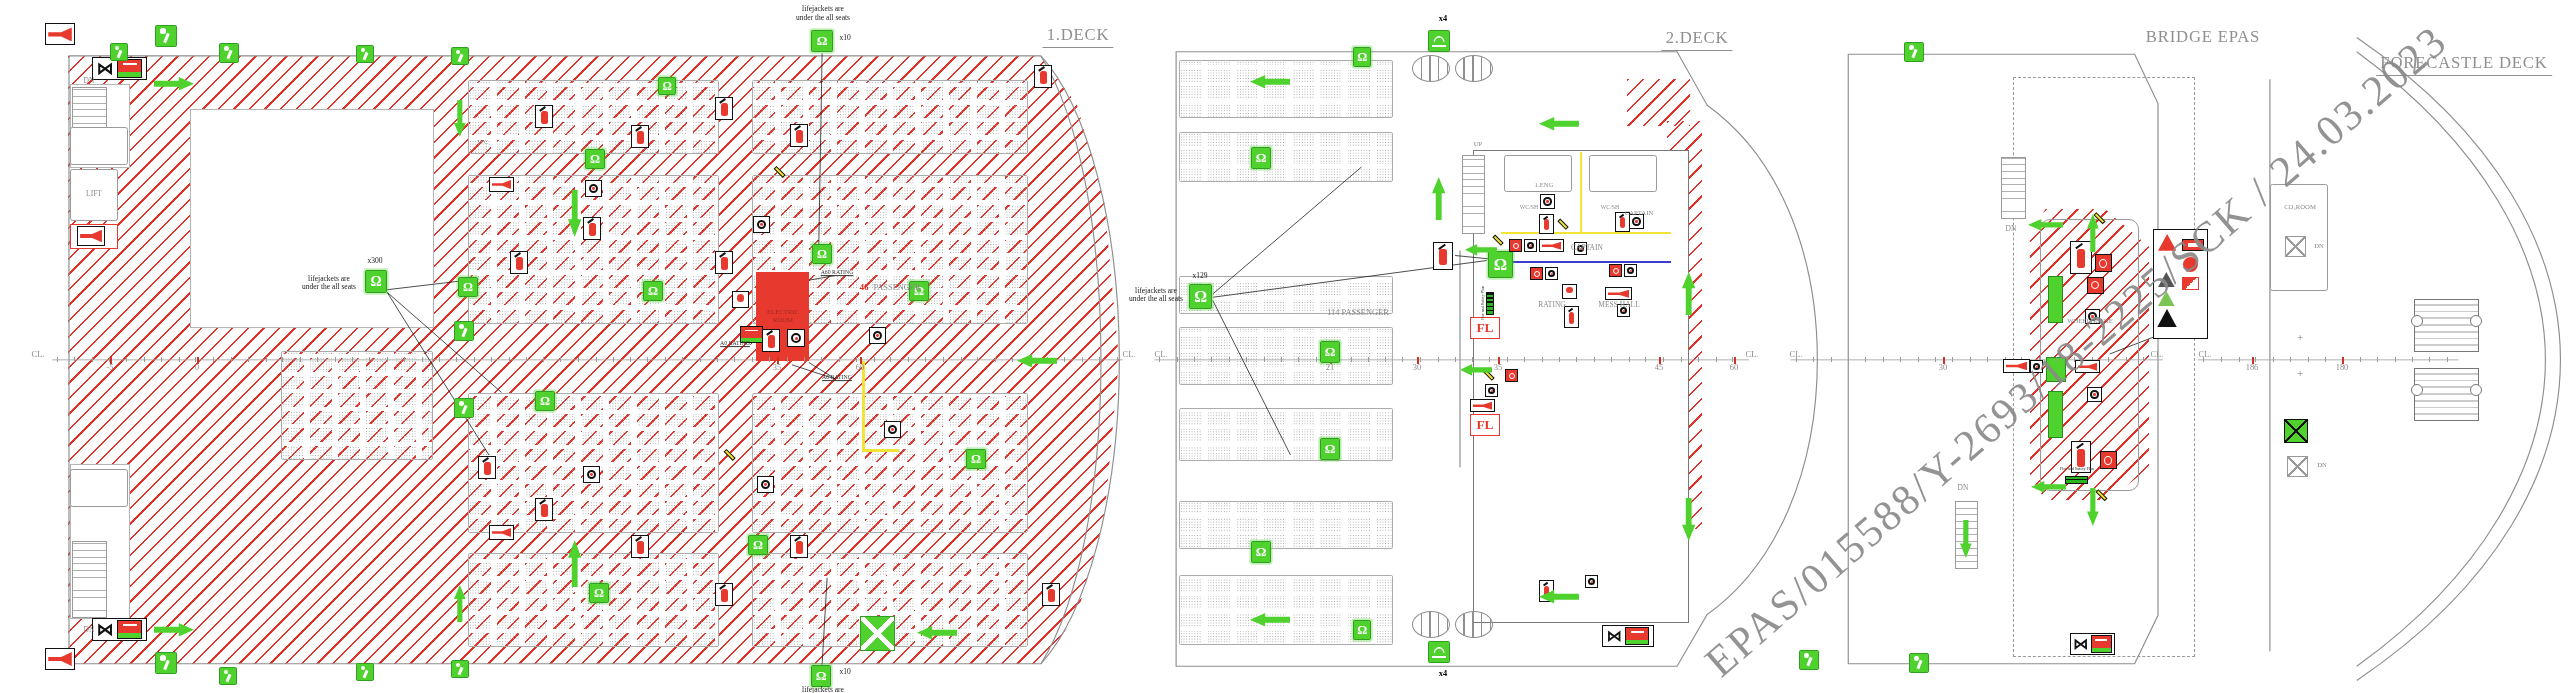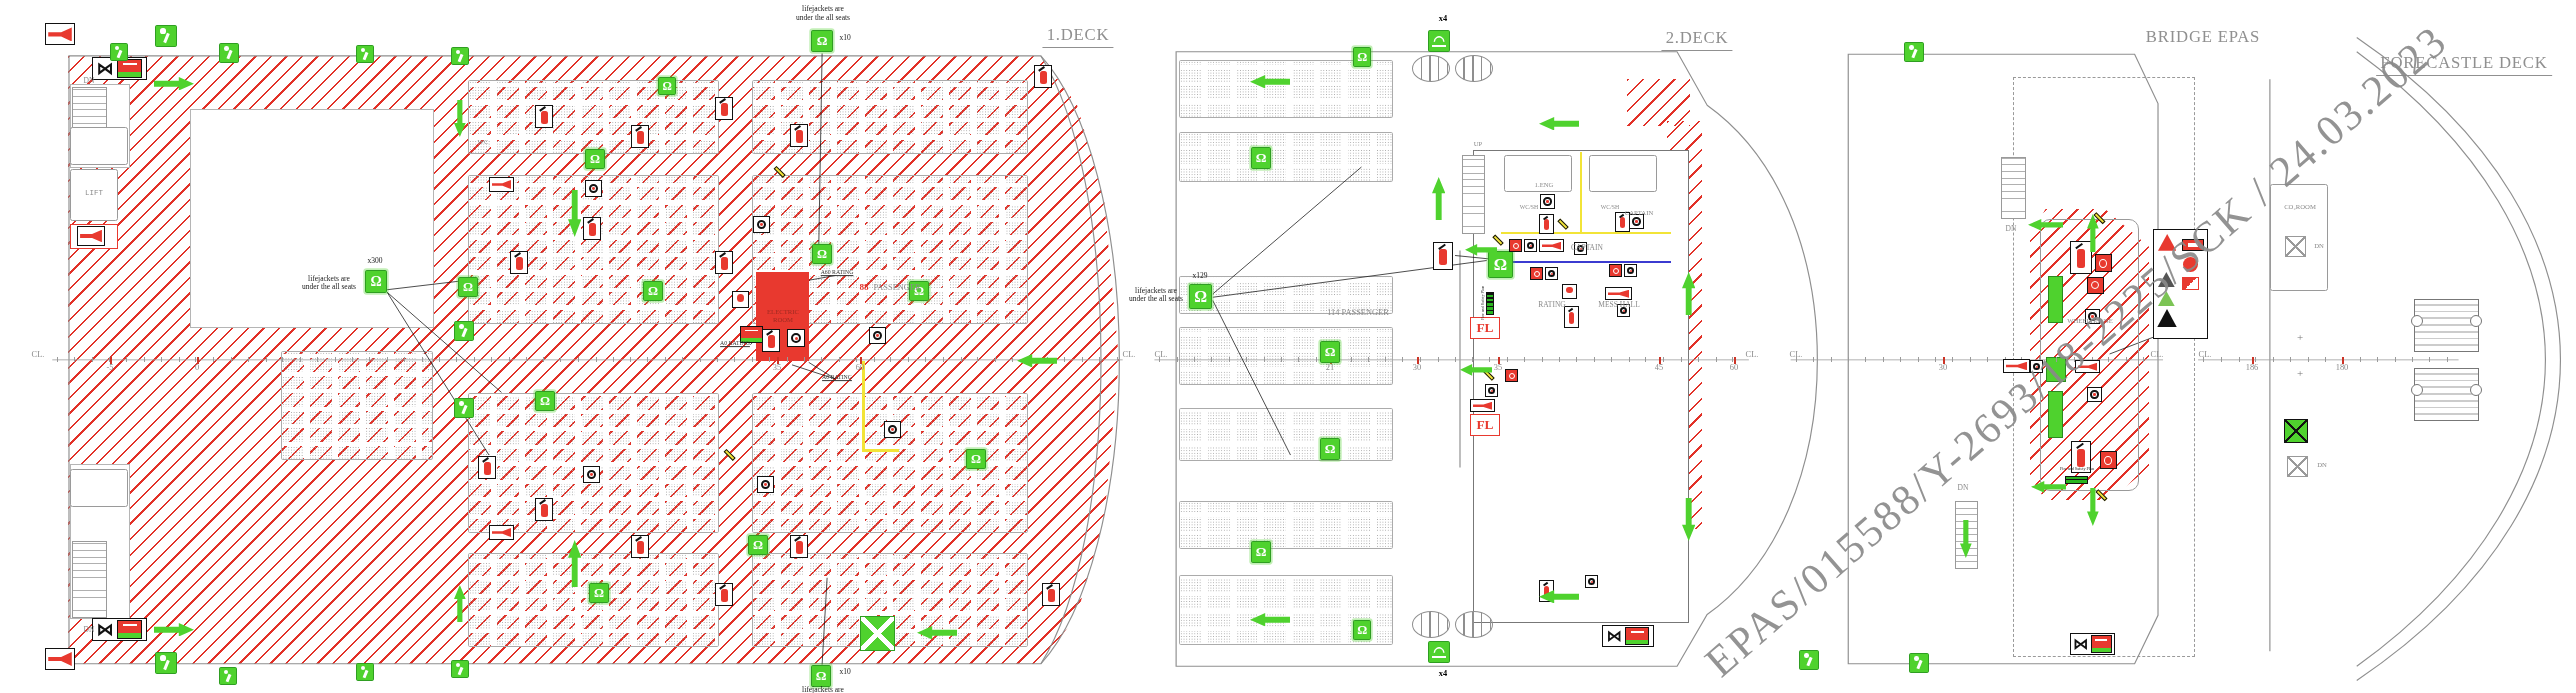--- a/index.html
+++ b/index.html
@@ -345,40 +345,40 @@
     <div class="arrow ar-left" style="left: 1460px; top: 364px; width: 32px; height: 11.7px;"></div>
     <div class="arrow ar-up" style="left: 1682px; top: 272px; width: 13.4px; height: 43px;"></div>
     <div class="arrow ar-down" style="left: 1682px; top: 498px; width: 13.4px; height: 43px;"></div>
     <div class="arrow ar-left" style="left: 1250px; top: 613px; width: 40px; height: 13.4px;"></div>
     <div class="arrow ar-left" style="left: 1539px; top: 590px; width: 40px; height: 13.4px;"></div>
     <div class="arrow ar-left" style="left: 2028px; top: 219px; width: 35px; height: 11.7px;"></div>
     <div class="arrow ar-up" style="left: 2087px; top: 214px; width: 11.7px; height: 38px;"></div>
     <div class="arrow ar-down" style="left: 2087px; top: 488px; width: 11.7px; height: 38px;"></div>
     <div class="arrow ar-left" style="left: 2031px; top: 481px; width: 35px; height: 11.7px;"></div>
     <div class="arrow ar-down" style="left: 1960px; top: 520px; width: 11.7px; height: 38px;"></div>
-    <span class="lbl" style="left: 94px; top: 194px; font-size: 7.5px; font-family: Liberation Mono, monospace;">LIFT</span>
+    <span class="lbl" style="left: 94px; top: 194px; font-size: 7.5px;">LIFT</span>
     <span class="lbl" style="left: 483px; top: 142px; font-size: 6.7px;">WC</span>
     <span class="lbl" style="left: 89px; top: 81px; font-size: 7.5px;">DN</span>
     <span class="lbl" style="left: 89px; top: 630px; font-size: 7.5px;">DN</span>
     <span class="lbl" style="left: 1478px; top: 144px; font-size: 6.7px;">UP</span>
     <span class="lbl" style="left: 2011px; top: 229px; font-size: 7.5px;">DN</span>
     <span class="lbl" style="left: 1963px; top: 488px; font-size: 7.5px;">DN</span>
     <span class="lbl" style="left: 2300px; top: 207px; font-size: 6.7px;">CO₂ROOM</span>
     <span class="lbl" style="left: 2319px; top: 246px; font-size: 6.7px;">DN</span>
     <span class="lbl" style="left: 2322px; top: 465px; font-size: 6.7px;">DN</span>
     <span class="lbl" style="left: 1544px; top: 185px; font-size: 6.7px;">1.ENG</span>
     <span class="lbl" style="left: 1529px; top: 208px; font-size: 5.8px;">WC/SH</span>
     <span class="lbl" style="left: 1610px; top: 208px; font-size: 5.8px;">WC/SH</span>
     <span class="lbl" style="left: 1639px; top: 213px; font-size: 6.7px;">CAPTAIN</span>
     <span class="lbl" style="left: 1587px; top: 248px; font-size: 7.5px;">CAPTAIN</span>
     <span class="lbl" style="left: 1552px; top: 305px; font-size: 7.5px;">RATING</span>
     <span class="lbl" style="left: 1619px; top: 305px; font-size: 7.5px;">MESS HALL</span>
     <span class="lbl" style="left: 2090px; top: 321px; font-size: 6.7px;">WHEELHOUSE</span>
     <span class="lbl" style="left: 1358px; top: 313px; font-size: 8.4px;">114 PASSENGER</span>
-    <span class="lbl" style="left: 864px; top: 288px; font-size: 9.2px; color: rgb(226, 49, 40); font-weight: bold;">88</span>
+    <span class="lbl" style="left: 864px; top: 288px; font-size: 9.2px; color: rgb(226, 49, 40); font-weight: bold;">46</span>
     <span class="lbl" style="left: 897px; top: 288px; font-size: 8.4px;">PASSENGER</span>
     <span class="lbl" style="left: 837px; top: 273px; font-size: 5.8px; color: rgb(51, 51, 51); text-decoration: underline;">A60 RATING</span>
     <span class="lbl" style="left: 735px; top: 344px; font-size: 5.8px; color: rgb(51, 51, 51); text-decoration: underline;">A0 RATING</span>
     <span class="lbl" style="left: 837px; top: 378px; font-size: 5.8px; color: rgb(51, 51, 51); text-decoration: underline;">A0 RATING</span>
     <span class="lbl" style="left: 783px; top: 312px; font-size: 6.7px; color: rgb(158, 43, 34);">ELECTRIC</span>
     <span class="lbl" style="left: 783px; top: 320px; font-size: 6.7px; color: rgb(158, 43, 34);">ROOM</span>
     <span class="lbl" style="left: 329px; top: 279px; font-size: 7.5px; color: rgb(26, 26, 26);">lifejackets are</span>
     <span class="lbl" style="left: 329px; top: 287px; font-size: 7.5px; color: rgb(26, 26, 26);">under the all seats</span>
     <span class="lbl" style="left: 375px; top: 261px; font-size: 7.5px; color: rgb(26, 26, 26);">x300</span>
     <span class="lbl" style="left: 823px; top: 9.2px; font-size: 7.5px; color: rgb(26, 26, 26);">lifejackets are</span>

